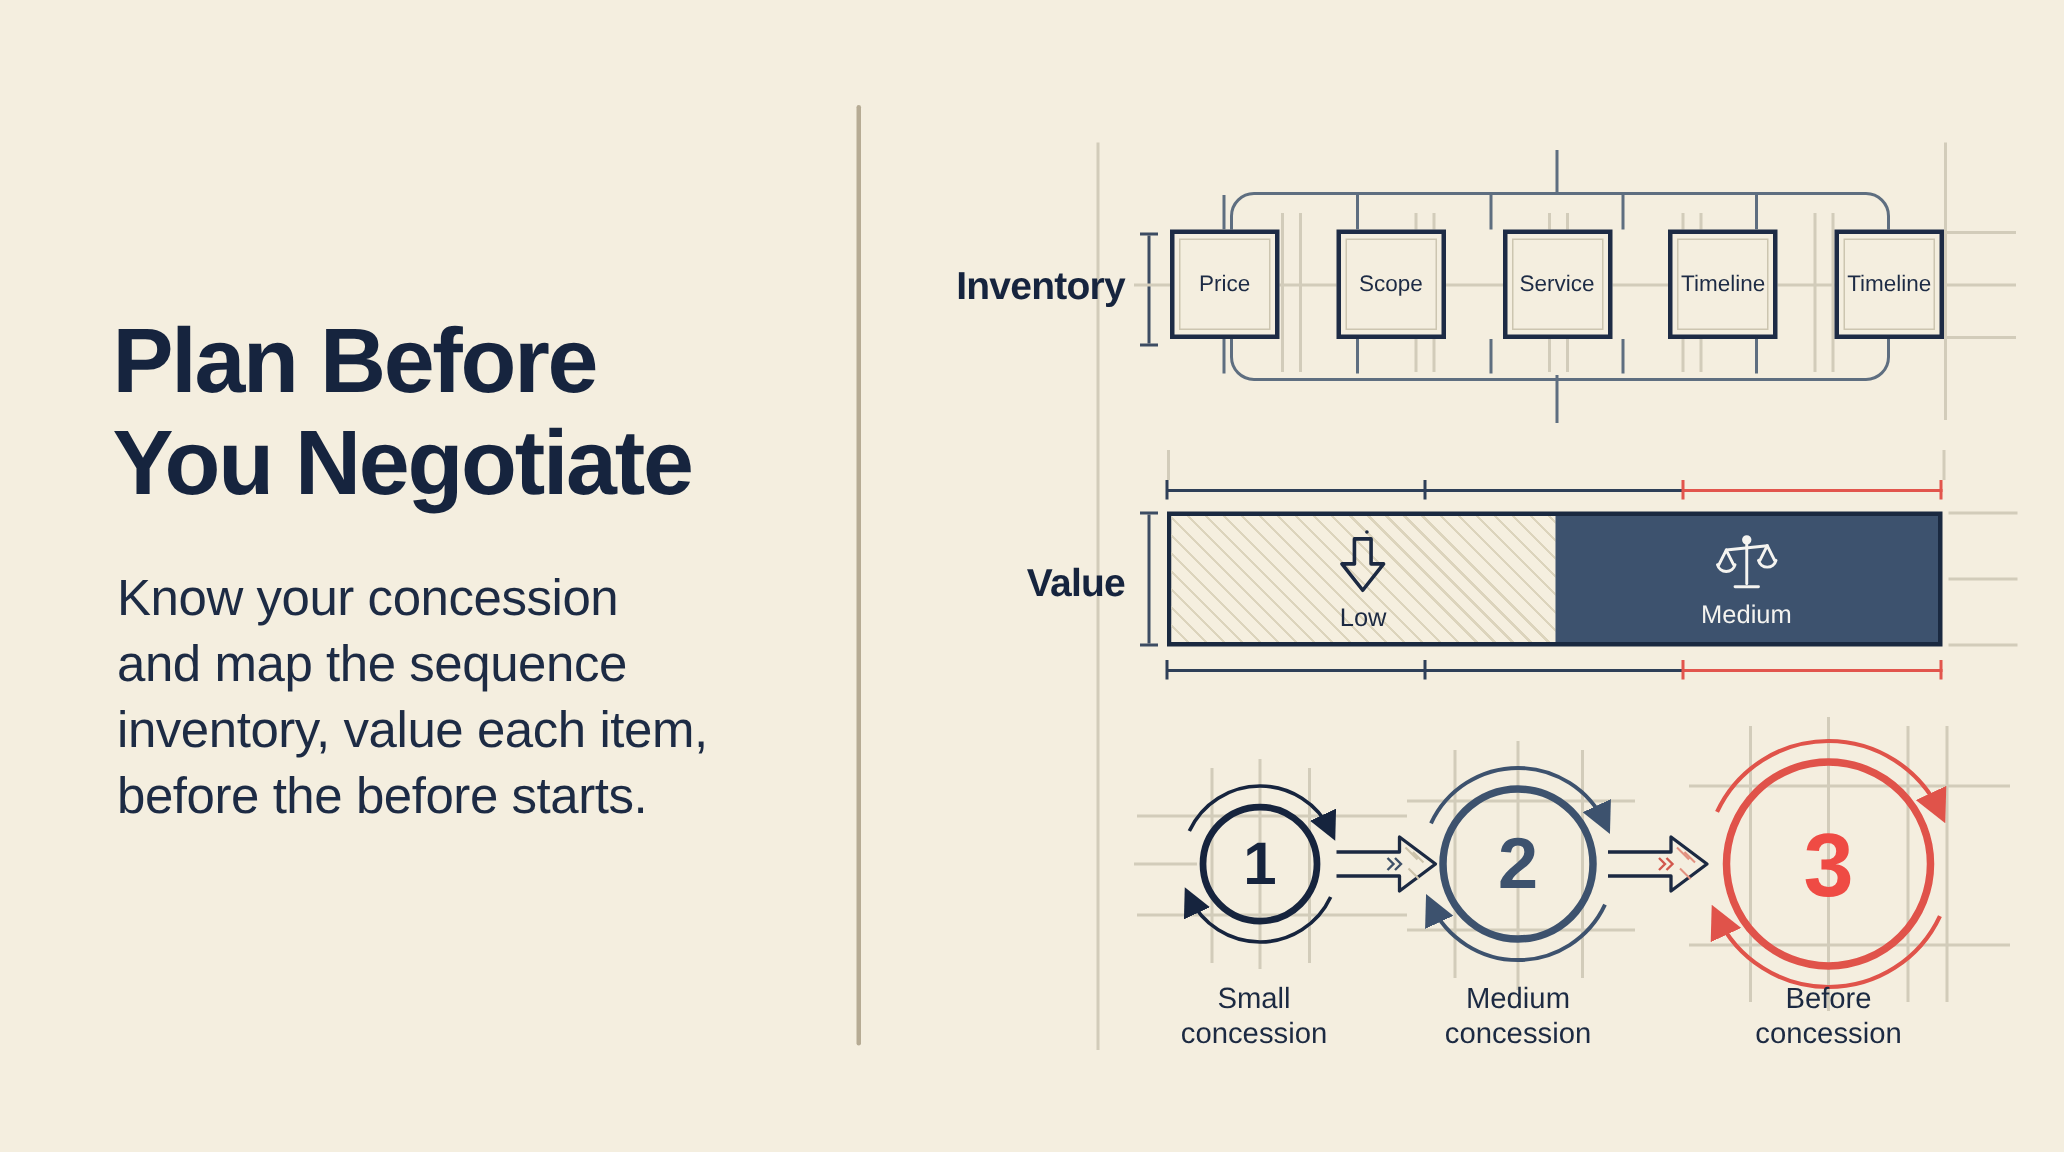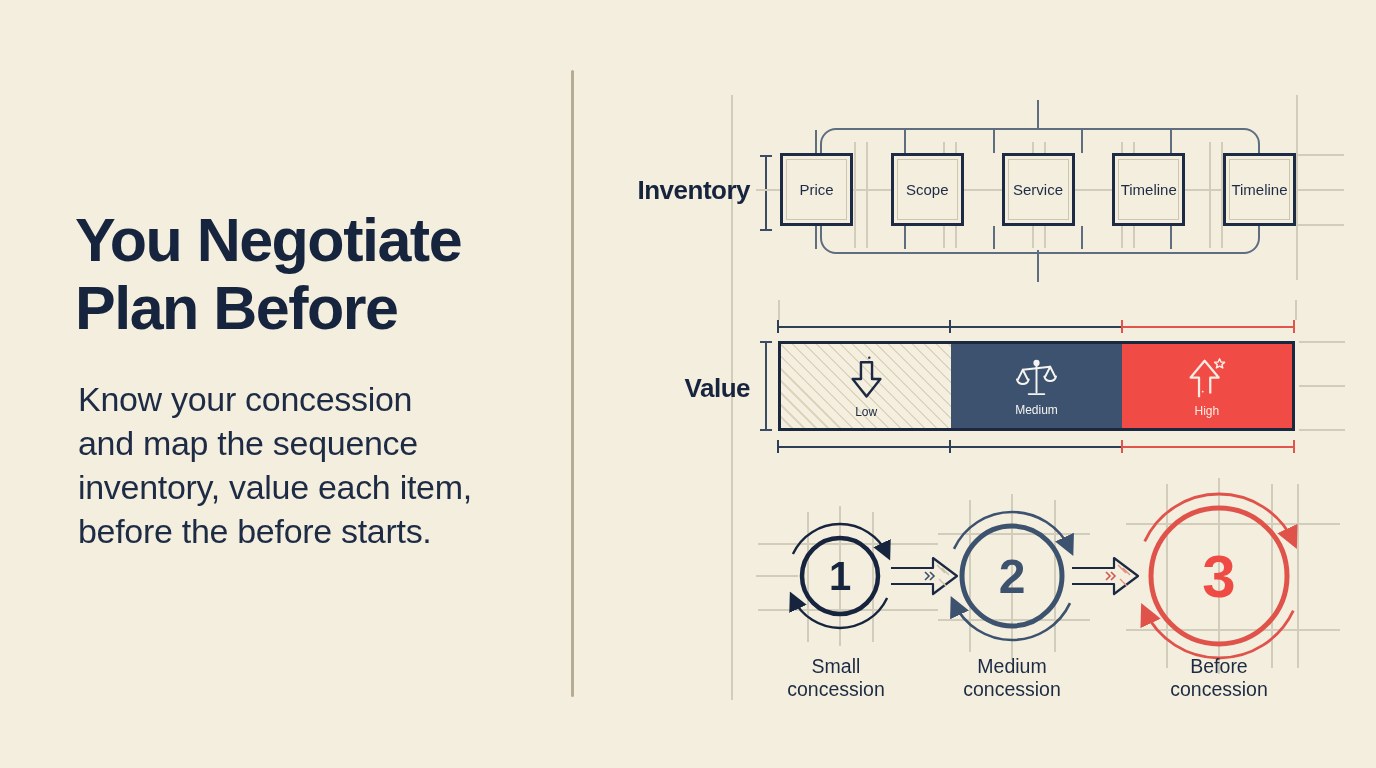--- a/index.html
+++ b/index.html
@@ -28,41 +28,41 @@
   .inv-box{position:relative;width:73px;height:73px;background:#f4eedf;border:3px solid #1d2b45;box-sizing:border-box;display:flex;align-items:center;justify-content:center;}
   .inv-box-inner{position:absolute;inset:3px;border:1.5px solid #ccc5b0;}
   .inv-box span{position:relative;color:#1d2b45;font-size:15px;line-height:16px;text-align:center;max-width:60px;}
   
   .vbar{left:778px;top:341px;width:517px;height:90px;border:3px solid #1a2940;box-sizing:border-box;display:flex;z-index:2;}
   .vseg{flex:1;display:flex;flex-direction:column;align-items:center;justify-content:center;gap:4px;padding-top:2px;}
   .vseg-low{background-color:#f5efdf;background-image:repeating-linear-gradient(45deg,rgba(0,0,0,0) 0 7px,#dcd4bc 7px 8.5px);}
   .vseg-low .vtxt{color:#1b2942;}
   .vseg-med .vtxt{color:#f4f3ef;}
   .vseg-high .vtxt{color:#fdeae2;}
-  .vtxt{font-size:12px;}
+  .vtxt{font-size:17px;}
   .mline{height:2px;z-index:1;}
   .mnavy{background:#2e3f58;}
   .mred{background:#e2554d;}
   .mtick{width:2px;height:13px;z-index:1;}
   
   .step{display:flex;align-items:center;justify-content:center;z-index:2;}
   .step svg{position:absolute;inset:0;}
   .step-num{position:relative;font-weight:700;z-index:1;}
   .step-caption{text-align:center;color:#1c2a42;font-size:19.5px;line-height:23px;z-index:2;}
   .step-caption span{display:block;}
   .conn{z-index:2;}
 </style>
 </head>
 <body>
 
 <div class="canvas">
 
   <div class="abs title">
+    <span>Plan Before</span>
     <span>You Negotiate</span>
-    <span>Plan Before</span>
   </div>
   <div class="abs subtitle">
     <span>Know your concession</span>
     <span>and map the sequence</span>
     <span>inventory, value each item,</span>
     <span>before the before starts.</span>
   </div>
   <div class="abs divider"></div>
 
   <div class="abs gl glv" style="left:731px;top:95px;height:605px;"></div>
@@ -159,28 +159,20 @@
         <path d="M22 7 V35"></path>
         <path d="M14 37 H30"></path>
         <path d="M8 12 L36 9"></path>
         <path d="M8 12 L3 22 M8 12 L13 22"></path>
         <path d="M2 22 A6.2 6.2 0 0 0 14 22"></path>
         <path d="M36 9 L31 19 M36 9 L41 19"></path>
         <path d="M30 19 A6.2 6.2 0 0 0 42 19"></path>
       </svg>
       <span class="vtxt">Medium</span>
     </div>
-    <div class="vseg vseg-high" style="background:#f14b46;">
-      <svg viewBox="0 0 46 46" width="43" height="43" fill="none" stroke="#fcece4" stroke-width="2.4" stroke-linejoin="round">
-        <path d="M15 43 V22 H6 L21 4 L36 22 H27 V39"></path>
-        <path stroke-width="1.6" d="M37 2 l1.6 3.4 3.7 0.3 -2.8 2.4 0.9 3.6 -3.4 -1.9 -3.4 1.9 0.9 -3.6 -2.8 -2.4 3.7 -0.3 Z"></path>
-        <circle cx="19" cy="37" r="1" fill="#fcece4" stroke="none"></circle>
-      </svg>
-      <span class="vtxt">High</span>
-    </div>
   </div>
 
   <div class="abs gl glh" style="left:756px;top:575px;width:42px;"></div>
 
   <div class="abs gl glv" style="left:839px;top:506px;height:140px;"></div>
   <div class="abs gl glh" style="left:758px;top:543px;width:180px;"></div>
   <div class="abs gl glh" style="left:758px;top:609px;width:180px;"></div>
   <div class="abs gl glv" style="left:807px;top:512px;height:130px;"></div>
   <div class="abs gl glv" style="left:872px;top:512px;height:130px;"></div>
 

